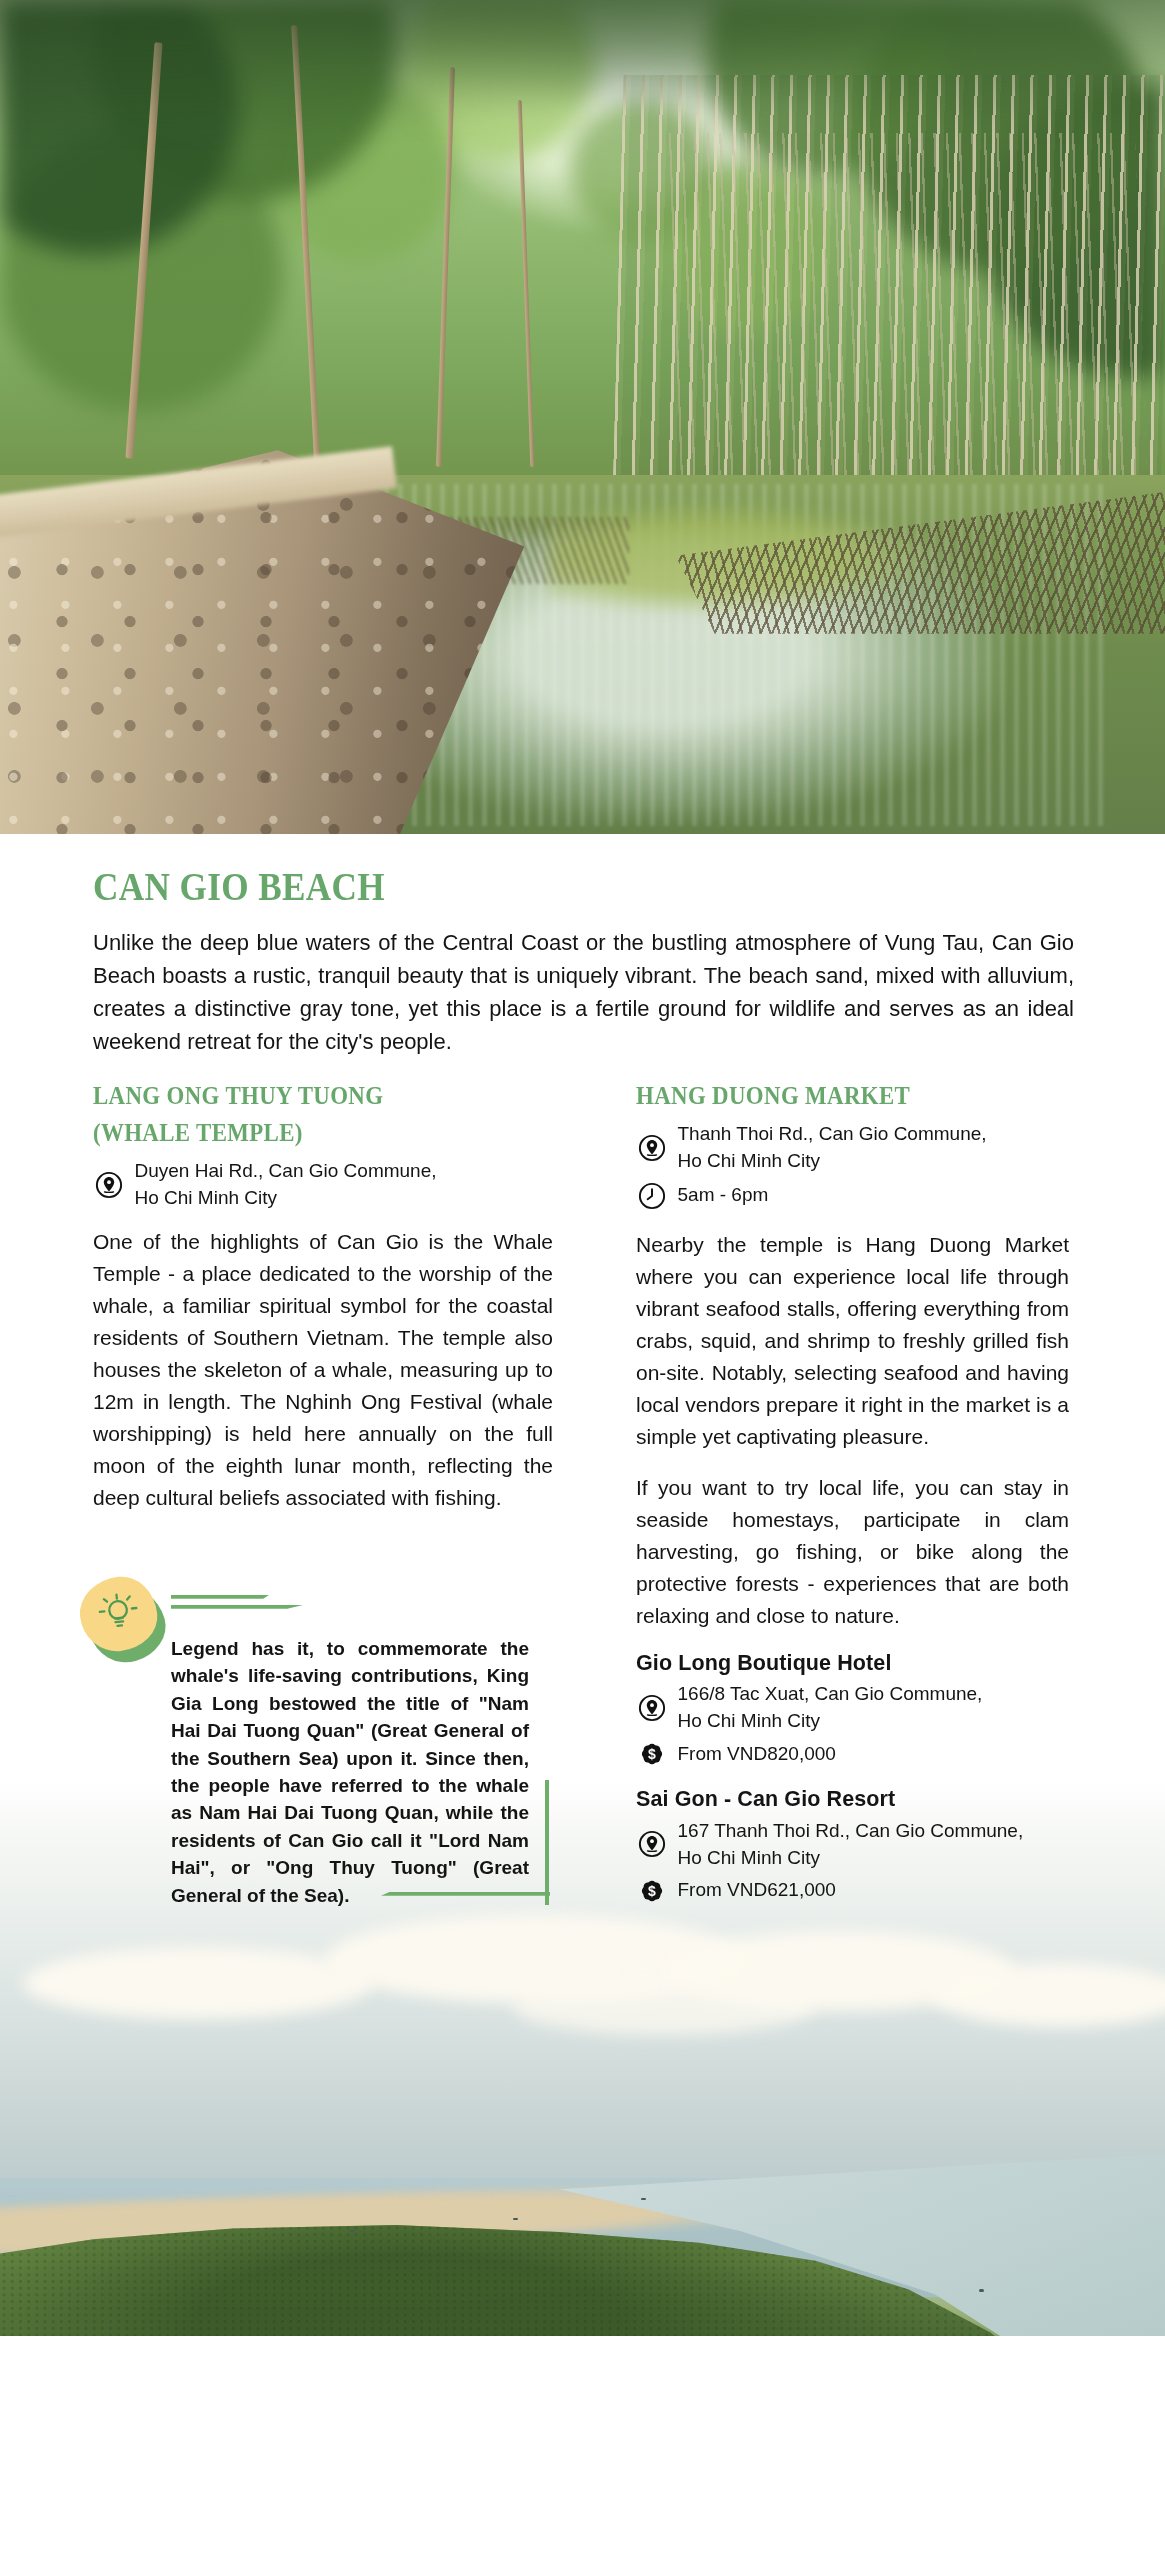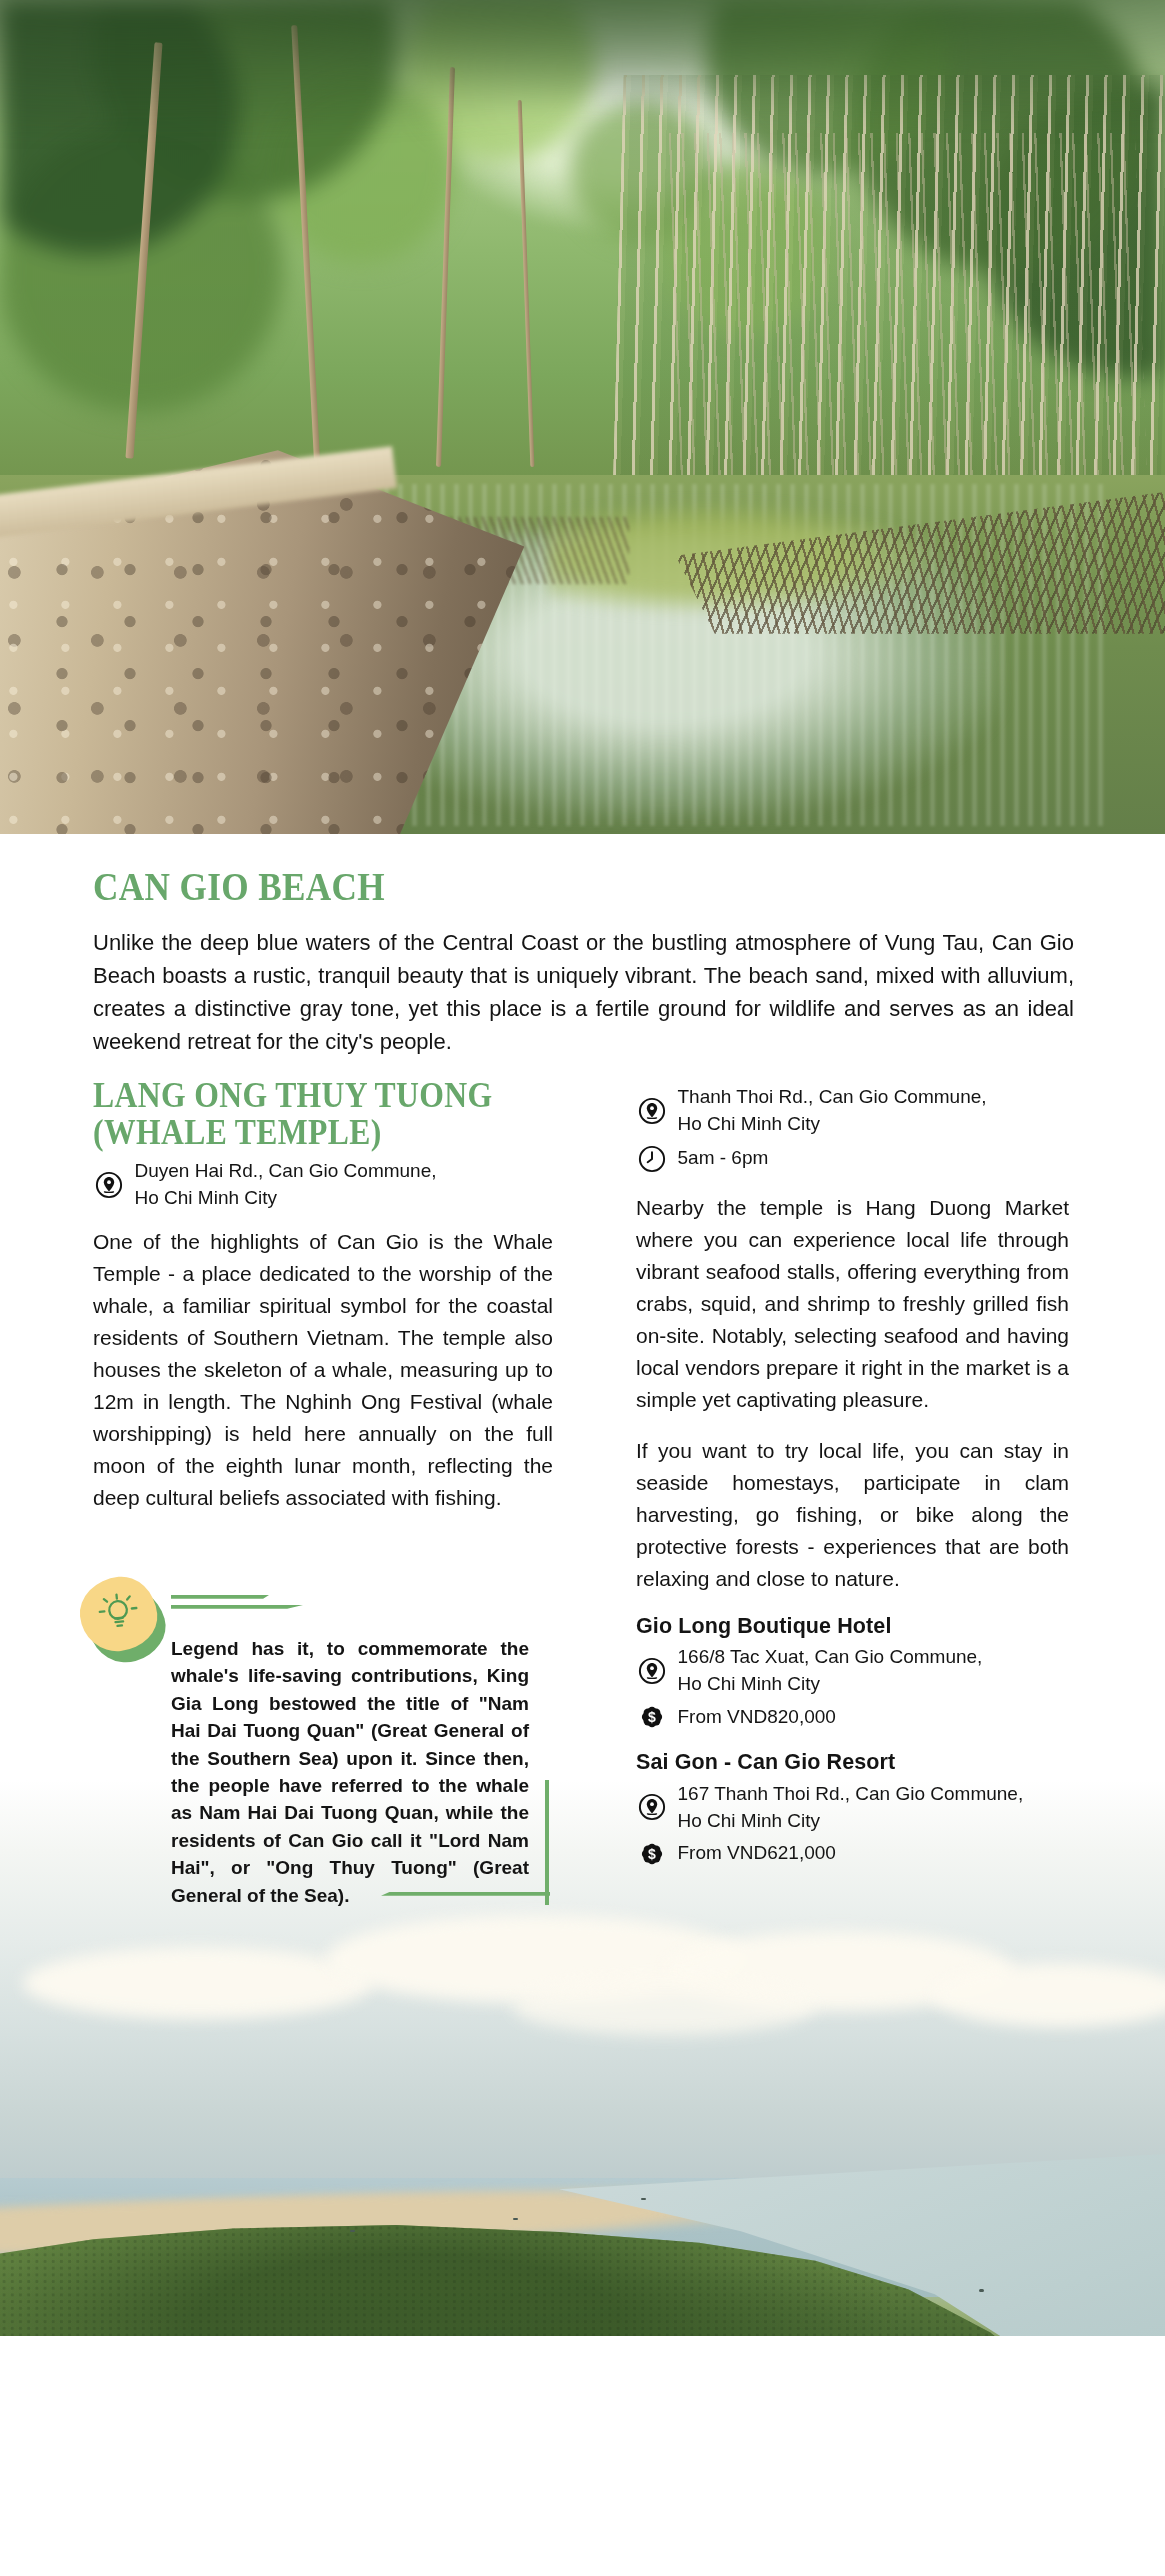--- a/index.html
+++ b/index.html
@@ -92,21 +92,21 @@
 
   
   .green-h{color:#68a76b;font-family:"Liberation Serif","DejaVu Serif",serif;font-weight:700;}
   .hx{display:inline-block;transform:scaleX(.88);transform-origin:left center;white-space:nowrap;letter-spacing:0.4px;}
   #h1-title{left:93px;top:863px;font-size:40px;z-index:2;}
   #intro-body{left:93px;top:926px;width:981px;font-size:22px;line-height:33px;
     text-align:justify;z-index:2;}
   .col{position:absolute;top:1077px;z-index:2;}
   #col-left{left:93px;width:460px;}
   #col-right{left:636px;width:433px;}
-  .col h2{margin:0;font-size:36px;line-height:37px;}
+  .col h2{margin:0;font-size:26px;line-height:37px;}
   .body-text{font-size:21px;line-height:32px;text-align:justify;color:#141414;}
   #col-left .body-text{margin-top:15px;}
   .info-row{display:flex;align-items:center;margin-top:6px;}
   .ic{width:28px;height:28px;flex:0 0 28px;margin:1.5px 12px 0 1.5px;}
   .info-text{font-size:19px;line-height:27px;}
   .para-gap{margin-top:19px;}
   .hotel{margin-top:19px;}
   .hotel-name{font-weight:700;font-size:21.5px;letter-spacing:0.1px;}
   .hotel .info-row{margin-top:4.5px;}
   
@@ -230,20 +230,23 @@
         <use href="#i-bulb"></use>
       </svg>
   </div>
   <div id="decor-line1" class="decor-bar"></div>
   <div id="decor-line2" class="decor-bar"></div>
   <div id="callout-text" class="layer">Legend has it, to commemorate the whale's life-saving contributions, King Gia Long bestowed the title of "Nam Hai Dai Tuong Quan" (Great General of the Southern Sea) upon it. Since then, the people have referred to the whale as Nam Hai Dai Tuong Quan, while the residents of Can Gio call it "Lord Nam Hai", or "Ong Thuy Tuong" (Great General of the Sea).</div>
   <div id="bracket-v" class="decor-bar"></div>
   <div id="bracket-h" class="decor-bar"></div>
 
   <div id="col-right" class="col">
+    <h2 class="green-h">
+      <span class="hx">HANG DUONG MARKET</span>
+    </h2>
     <div class="info-row">
       <svg class="ic" viewBox="0 0 38 38" width="28" height="28">
           <use href="#i-pin"></use>
         </svg>
       <div class="info-text">
         <div>Thanh Thoi Rd., Can Gio Commune,</div>
         <div>Ho Chi Minh City</div>
       </div>
     </div>
     <div class="info-row">

